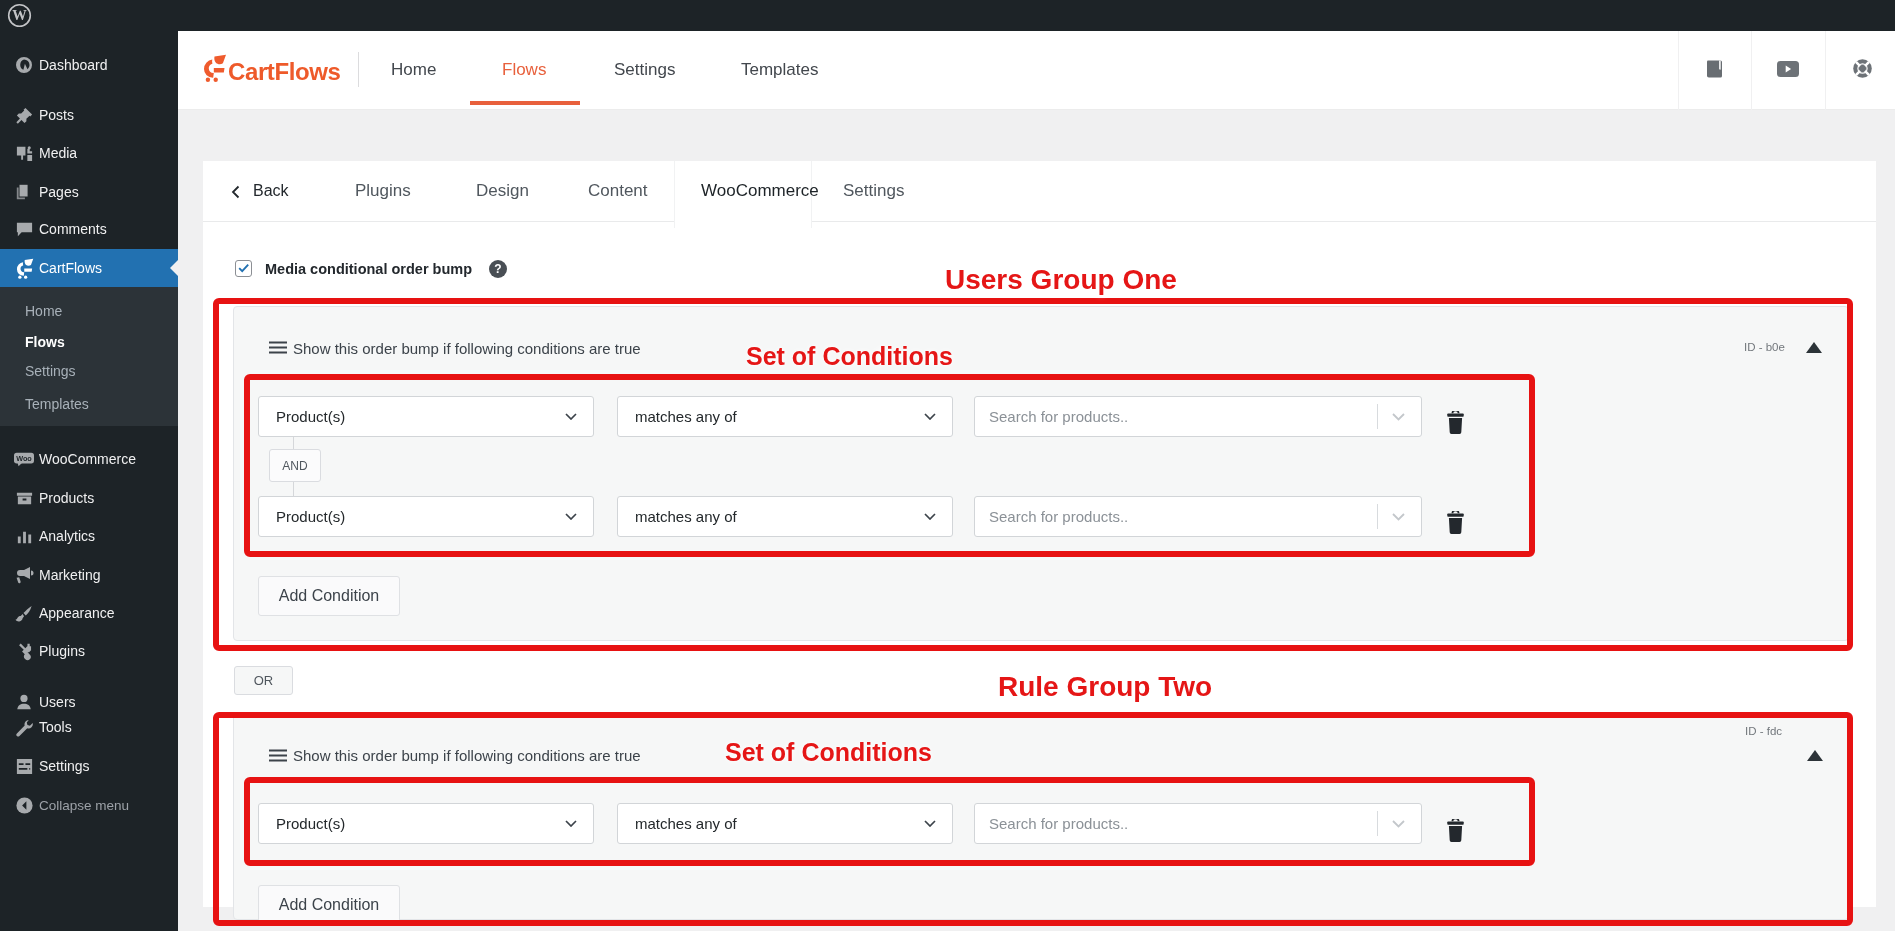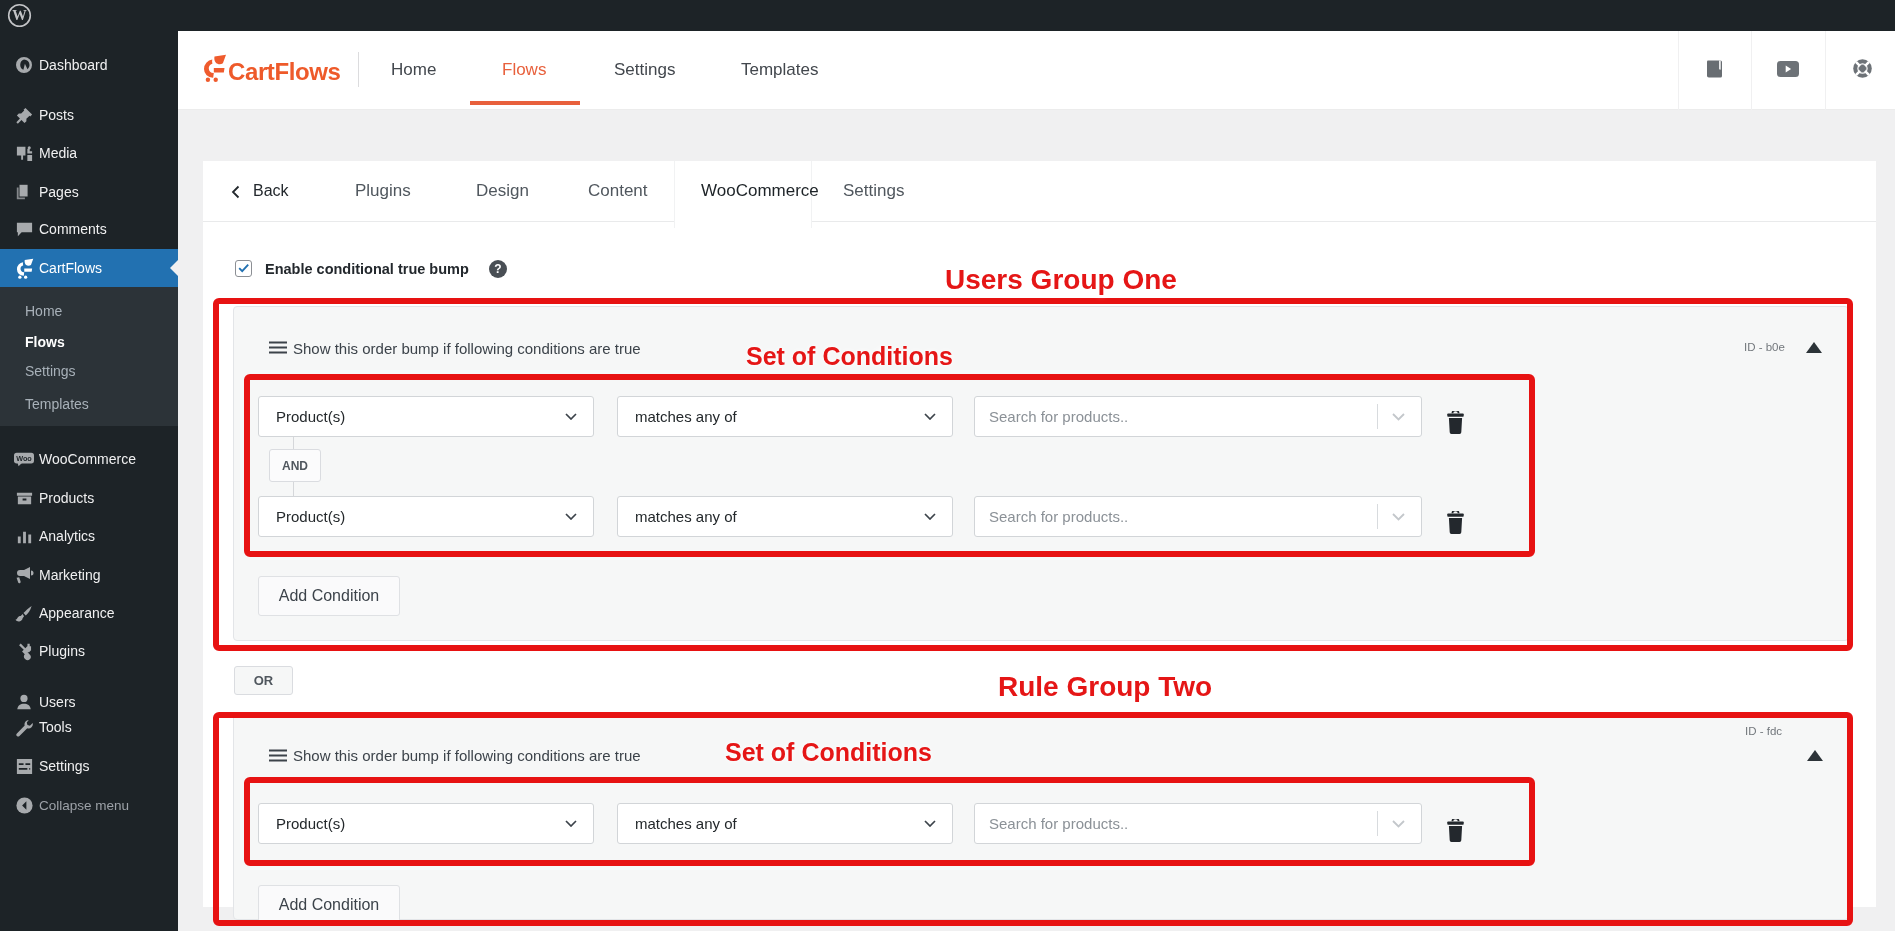--- a/index.html
+++ b/index.html
@@ -17,21 +17,21 @@
 .hnav{position:absolute;top:60px;font-size:17px;color:#42474d}
 .hdiv{position:absolute;top:31px;width:1px;height:79px;background:#f0f0f1}
 
 #titlebar{position:absolute;left:178px;top:110px;width:1717px;height:51px;background:#f0f0f1}
 
 #panel{position:absolute;left:203px;top:161px;width:1673px;height:746px;background:#fff}
 .tabt{position:absolute;top:20px;font-size:17px;color:#50575e}
 
 .gbox{position:absolute;background:#f6f7f7;border:1px solid #e3e5e8;border-radius:4px;box-sizing:border-box}
 .sel{position:absolute;width:336px;height:41px;background:#fff;border:1px solid #d2d5d8;border-radius:3px;box-sizing:border-box;display:flex;align-items:center;justify-content:space-between;padding:0 16px 0 17px;font-size:15px;color:#23282b}
-.chip{position:absolute;background:#fbfbfc;border:1px solid #dadce0;border-radius:3px;box-sizing:border-box;display:flex;align-items:center;justify-content:center;font-size:12px;font-weight:bold;color:#50575e}
+.chip{position:absolute;background:#fbfbfc;border:1px solid #dadce0;border-radius:3px;box-sizing:border-box;display:flex;align-items:center;justify-content:center;font-size:12px;font-weight:normal;color:#50575e}
 .btn{position:absolute;background:#fafafb;border:1px solid #dfe1e4;border-radius:3px;box-sizing:border-box;display:flex;align-items:center;justify-content:center;font-size:16px;color:#3c434a}
 .redrect{position:absolute;border:6px solid #e71212;border-radius:6px;box-sizing:border-box;z-index:30}
 .redtxt{position:absolute;font-size:28px;font-weight:bold;color:#e51616;z-index:31;white-space:nowrap;text-shadow:0 0 6px #fff,0 0 3px rgba(255,255,255,.8)}
 .ghead{position:absolute;font-size:15px;font-weight:normal;color:#3c434a;white-space:nowrap}
 .gid{position:absolute;font-size:11.5px;color:#72777c}
 .tri{position:absolute;width:0;height:0;border-left:8px solid transparent;border-right:8px solid transparent;border-bottom:11px solid #2c3338}
 </style>
 </head>
 <body>
 <div id="page">
@@ -184,21 +184,21 @@
   <div class="tabt" style="left:152px">Plugins</div>
   <div class="tabt" style="left:273px">Design</div>
   <div class="tabt" style="left:385px">Content</div>
   <div class="tabt" style="left:498px;color:#1d2327;z-index:3">WooCommerce</div>
   <div class="tabt" style="left:640px">Settings</div>
 
   <div class="abs" style="left:32px;top:99px;width:17px;height:17px;background:#fff;border:1px solid #8c8f94;border-radius:3px;box-sizing:border-box"></div>
   <svg class="abs" style="left:34px;top:100px" width="14" height="14" viewBox="0 0 14 14">
         <path fill="none" stroke="#2271b1" stroke-width="1.9" d="M2.2 7.2l3 3 6-6.5"></path>
       </svg>
-  <div class="abs" style="left:62px;top:100px;font-size:14.5px;font-weight:bold;color:#23282d">Enable conditional true bump</div>
+  <div class="abs" style="left:62px;top:100px;font-size:14.5px;font-weight:bold;color:#23282d">Media conditional order bump</div>
   <div class="abs" style="left:286px;top:99px;width:18px;height:18px;border-radius:50%;background:#494f55;color:#fff;font-size:12px;font-weight:bold;text-align:center;line-height:18px">?</div>
 
   <div class="gbox" style="left:30px;top:145px;width:1616px;height:335px"></div>
   <svg class="abs" style="left:66px;top:180px" width="18" height="13" viewBox="0 0 18 13">
         <path stroke="#3c434a" stroke-width="2.2" d="M0 1.5h18M0 6.5h18M0 11.5h18"></path>
       </svg>
   <div class="ghead" style="left:90px;top:179px">Show this order bump if following conditions are true</div>
   <div class="gid" style="left:1541px;top:180px">ID - b0e</div>
   <div class="tri" style="left:1603px;top:181px"></div>
   <div class="sel" style="left:55px;top:235px">

